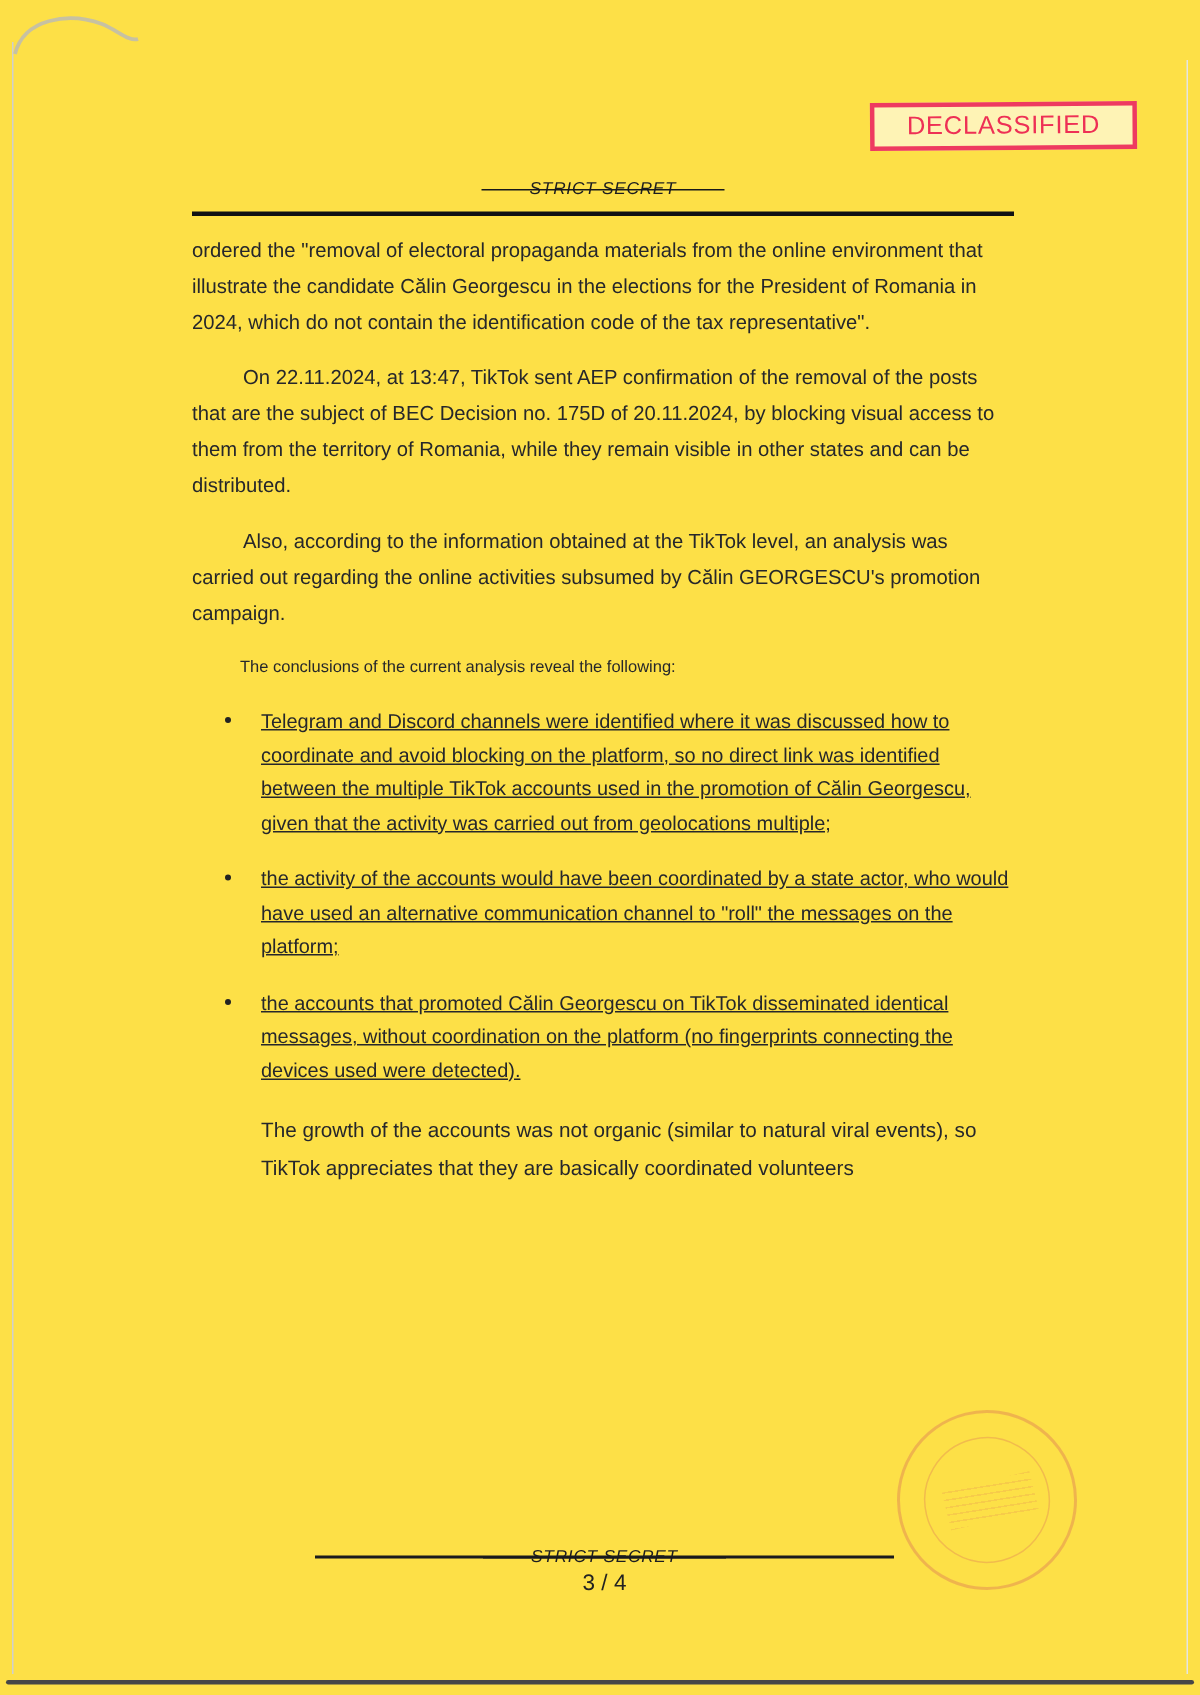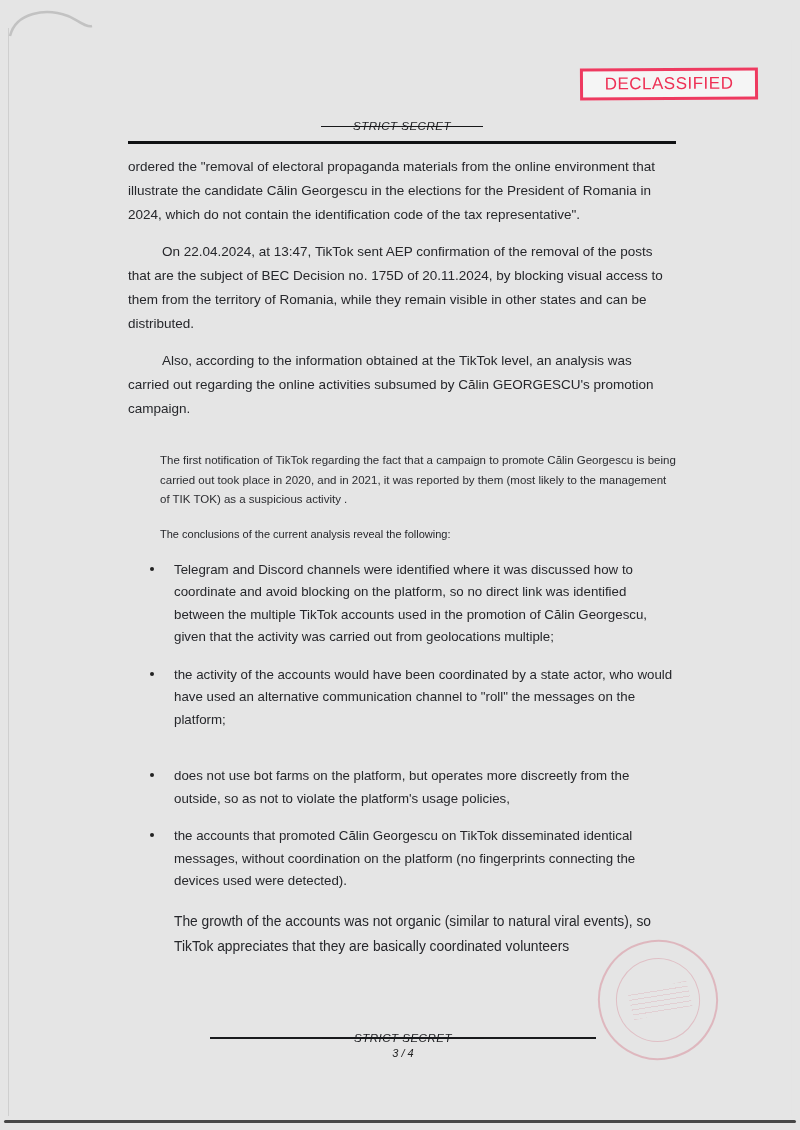--- a/index.html
+++ b/index.html
@@ -1,19 +1,19 @@
 <!DOCTYPE html>
 <html><head>
 <meta charset="utf-8">
 <style>
   html,body{margin:0;padding:0;background:#ffffff;}
   .page{
     position:relative;
     width:800px;height:1130px;
-    background:#e5e5e5;
+    background:#fde047;
     font-family:"Liberation Sans","DejaVu Sans",sans-serif;
     color:#26272b;
     overflow:hidden;
   }
   
   .edge-left{position:absolute;left:8px;top:28px;bottom:14px;width:1px;background:#cfcfcf;}
   .edge-right{position:absolute;left:791px;top:40px;bottom:14px;width:1px;background:#e4e4e4;}
   .edge-bottom{position:absolute;left:4px;right:4px;bottom:7px;height:3px;background:#474747;border-radius:2px;}
   .corner-mark{position:absolute;left:6px;top:6px;width:90px;height:34px;}
 
@@ -40,38 +40,38 @@
   .head-rule{border:0;border-top:3px solid #101113;margin:7px 0 0 0;}
 
   p{margin:0;font-size:13.5px;line-height:24px;}
   .p-first{margin-top:11px;}
   .p-indent{text-indent:34px;margin-top:13px;}
   .p-note{
     margin:30px 0 0 32px;font-size:11.5px;line-height:19.5px;color:#2b2c30;
   }
   .p-conclusions{margin:15px 0 0 32px;font-size:11px;line-height:19px;}
 
-  ul.bullets{list-style:none;margin:10px 0 0 0;padding:0;}
+  ul.bullets{list-style:none;margin:10px 0 0 0;padding:0;text-decoration:underline;}
   ul.bullets li{
     position:relative;padding-left:46px;margin-top:15px;
     font-size:13.3px;line-height:22.5px;
   }
   ul.bullets li .dot{
     position:absolute;left:22px;top:8px;width:4px;height:4px;border-radius:50%;
     background:#222;
   }
   ul.bullets li.gap{margin-top:34px;}
   .p-closing{margin:16px 0 0 46px;font-size:13.8px;line-height:25px;}
 
   
   .footer{position:absolute;left:130px;width:546px;top:1028px;text-align:center;}
   .footer-linewrap{position:relative;height:18px;}
   .footer-line{position:absolute;left:80px;right:80px;top:9px;border-top:2px solid #1a1b1d;}
   .footer .classification{background:transparent;font-size:11.5px;}
-  .page-number{font-size:11px;margin-top:1px;color:#222;font-style:italic;}
+  .page-number{font-size:15px;margin-top:1px;color:#222;}
 
   
   .round-stamp{
     position:absolute;left:598px;top:940px;width:116px;height:116px;
     border:2px solid rgba(205,70,95,.38);border-radius:50%;
     transform:rotate(-14deg);opacity:.75;
   }
   .round-stamp .inner{
     position:absolute;left:16px;top:16px;right:16px;bottom:16px;
     border:1px solid rgba(205,70,95,.32);border-radius:50%;
@@ -101,40 +101,35 @@
   <div class="content">
 
     <div class="class-head">
       <span class="classification">STRICT SECRET</span>
     </div>
     <hr class="head-rule">
 
     <p class="p-first">ordered the "removal of electoral propaganda materials from the online environment that illustrate the candidate Călin Georgescu in the elections for the President of Romania in 2024, which do not contain the identification code of the tax representative".</p>
 
 
-    <p class="p-indent">On 22.04.2024, at 13:47, TikTok sent AEP confirmation of the removal of the posts that are the subject of BEC Decision no. 175D of 20.11.2024, by blocking visual access to them from the territory of Romania, while they remain visible in other states and can be distributed.</p>
+    <p class="p-indent">On 22.11.2024, at 13:47, TikTok sent AEP confirmation of the removal of the posts that are the subject of BEC Decision no. 175D of 20.11.2024, by blocking visual access to them from the territory of Romania, while they remain visible in other states and can be distributed.</p>
 
     <p class="p-indent">Also, according to the information obtained at the TikTok level, an analysis was carried out regarding the online activities subsumed by Călin GEORGESCU's promotion campaign.</p>
 
-    <p class="p-note">The first notification of TikTok regarding the fact that a campaign to promote Călin Georgescu is being carried out took place in 2020, and in 2021, it was reported by them (most likely to the management of TIK TOK) as a suspicious activity .</p>
 
     <p class="p-conclusions">The conclusions of the current analysis reveal the following:</p>
 
     <ul class="bullets">
       <li>
         <span class="dot"></span>
         <span>Telegram and Discord channels were identified where it was discussed how to coordinate and avoid blocking on the platform, so no direct link was identified between the multiple TikTok accounts used in the promotion of Călin Georgescu, given that the activity was carried out from geolocations multiple;</span>
       </li>
       <li>
         <span class="dot"></span>
         <span>the activity of the accounts would have been coordinated by a state actor, who would have used an alternative communication channel to "roll" the messages on the platform;</span>
-      </li>
-      <li class="gap">
-        <span class="dot"></span>
-        <span>does not use bot farms on the platform, but operates more discreetly from the outside, so as not to violate the platform's usage policies,</span>
       </li>
       <li>
         <span class="dot"></span>
         <span>the accounts that promoted Călin Georgescu on TikTok disseminated identical messages, without coordination on the platform (no fingerprints connecting the devices used were detected).</span>
       </li>
     </ul>
 
     <p class="p-closing">The growth of the accounts was not organic (similar to natural viral events), so TikTok appreciates that they are basically coordinated volunteers</p>
 
   </div>

